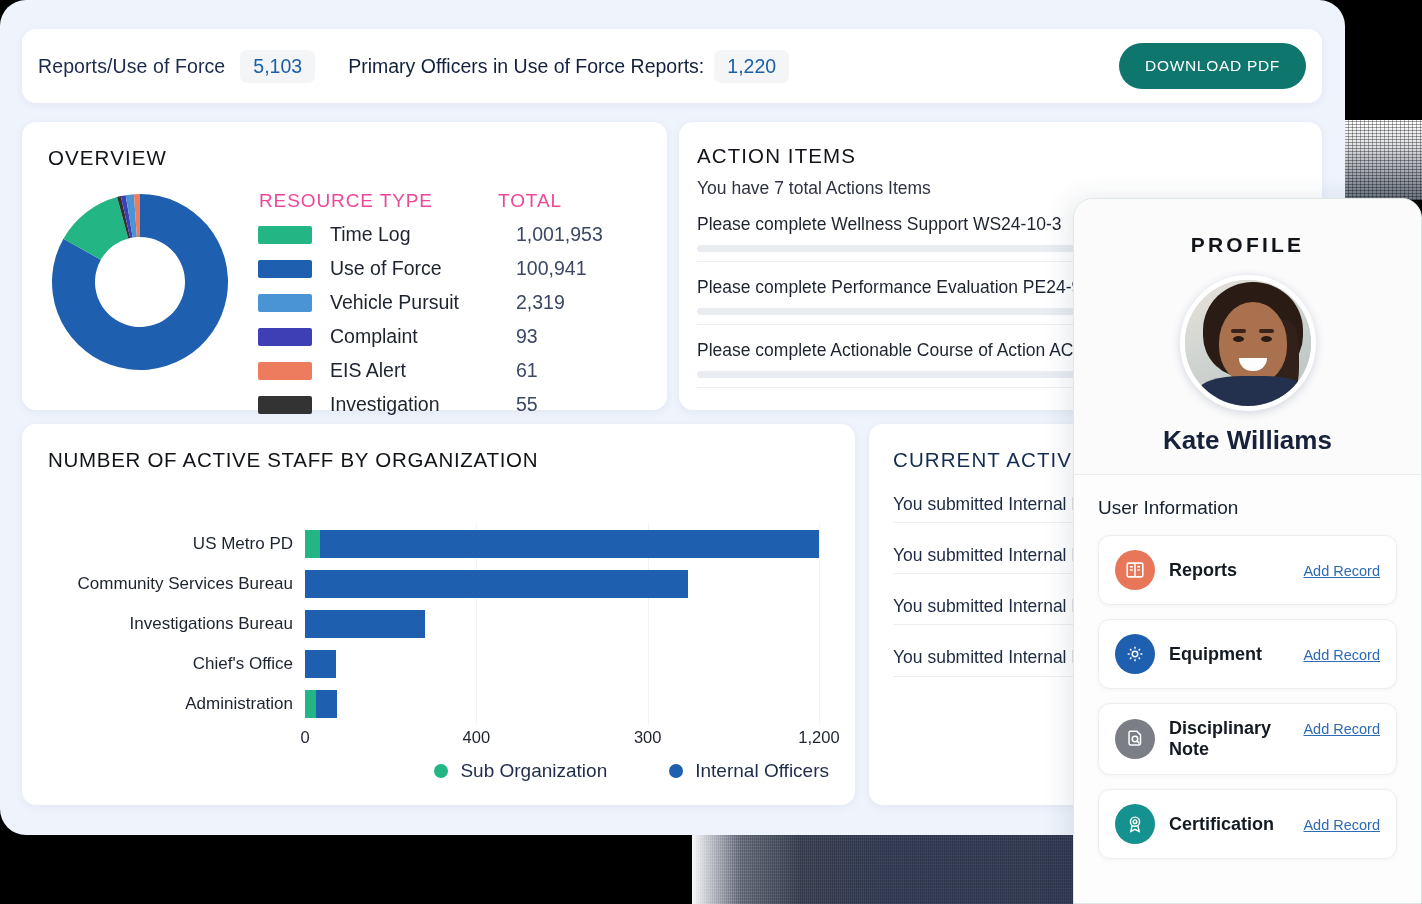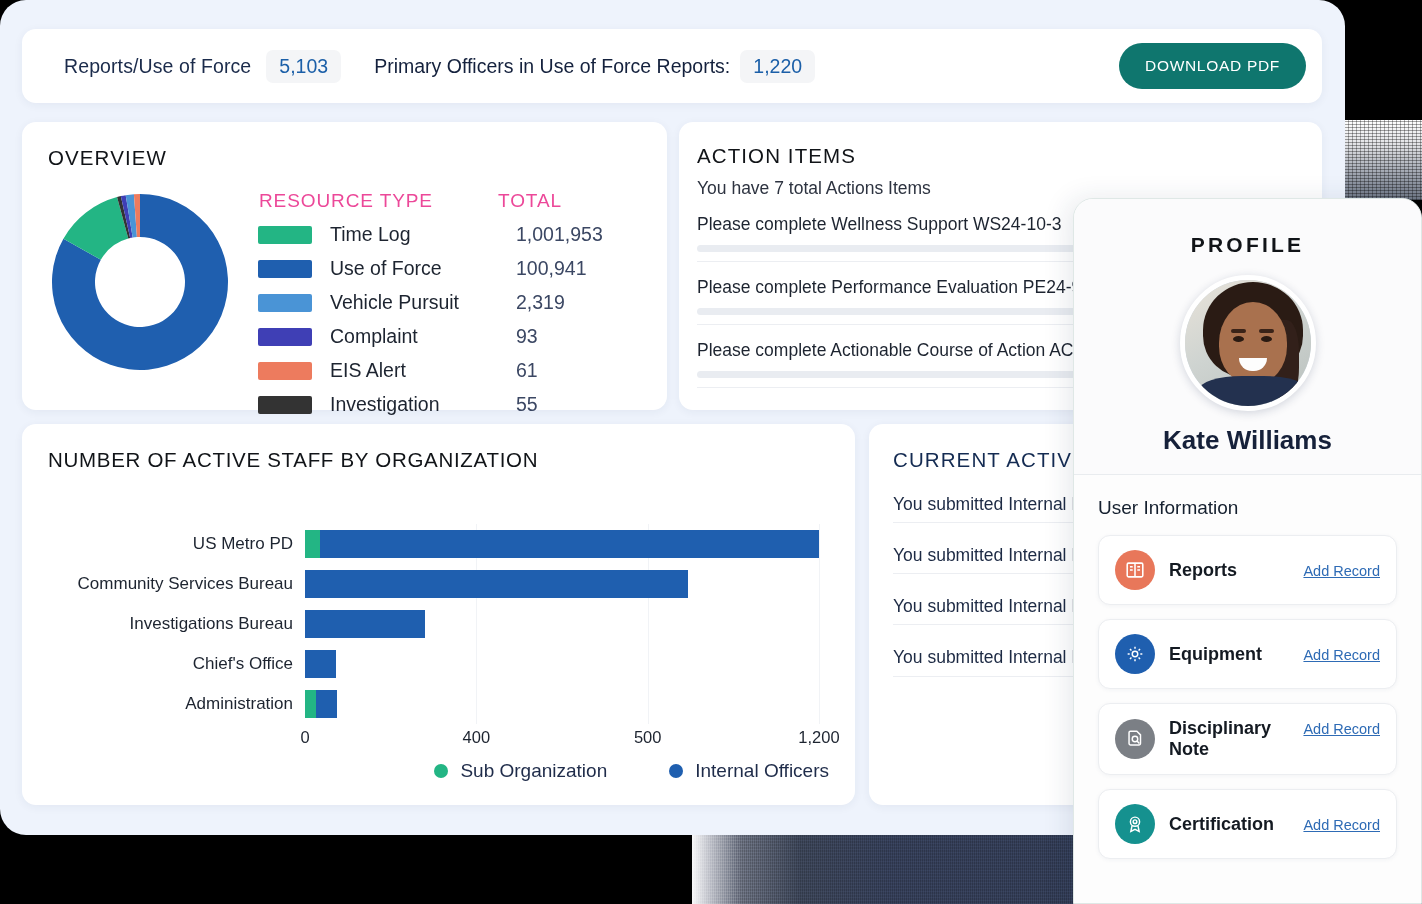--- a/index.html
+++ b/index.html
@@ -54,21 +54,21 @@
   .card {
     position: absolute;
     background: #ffffff;
     border-radius: 14px;
     box-shadow: 0 2px 10px rgba(30,50,90,.06);
   }
 
   
   #topbar {
     left: 22px; top: 29px; width: 1300px; height: 74px;
-    display: flex; align-items: center; padding: 0 16px 0 42px;
+    display: flex; align-items: center; padding: 0 16px 0 16px;
   }
   #breadcrumb {
     font-size: 19.5px; color: #1b2b4b; letter-spacing: .1px;
   }
   .stat-group {
     display: flex; align-items: center; gap: 10px;
   }
   #stat1 { margin-left: 15px; }
   #stat2 { margin-left: 33px; }
   .stat-label { font-size: 19.5px; color: #14213d; white-space: nowrap; }
@@ -316,21 +316,21 @@
           </div>
           <div class="bar-row" style="top: 160px;">
             <span class="cat-label">Administration</span>
             <div class="bar-seg seg-sub" style="width:11.136666666666667px"></div>
             <div class="bar-seg seg-int" style="left:11.136666666666667px;width:20.56px"></div>
           </div>
         </div>
       <div id="xaxis">
           <span class="xtick" style="left: 0px;">0</span>
           <span class="xtick" style="left: 171.333px;">400</span>
-          <span class="xtick" style="left: 342.667px;">500</span>
+          <span class="xtick" style="left: 342.667px;">300</span>
           <span class="xtick" style="left: 514px;">1,200</span>
         </div>
     </div>
     <div id="chart-legend">
         <div class="clegend">
           <span class="cdot" style="background:#23b584"></span>
           <span>Sub Organization</span>
         </div>
         <div class="clegend">
           <span class="cdot" style="background:#1f5faf"></span>

